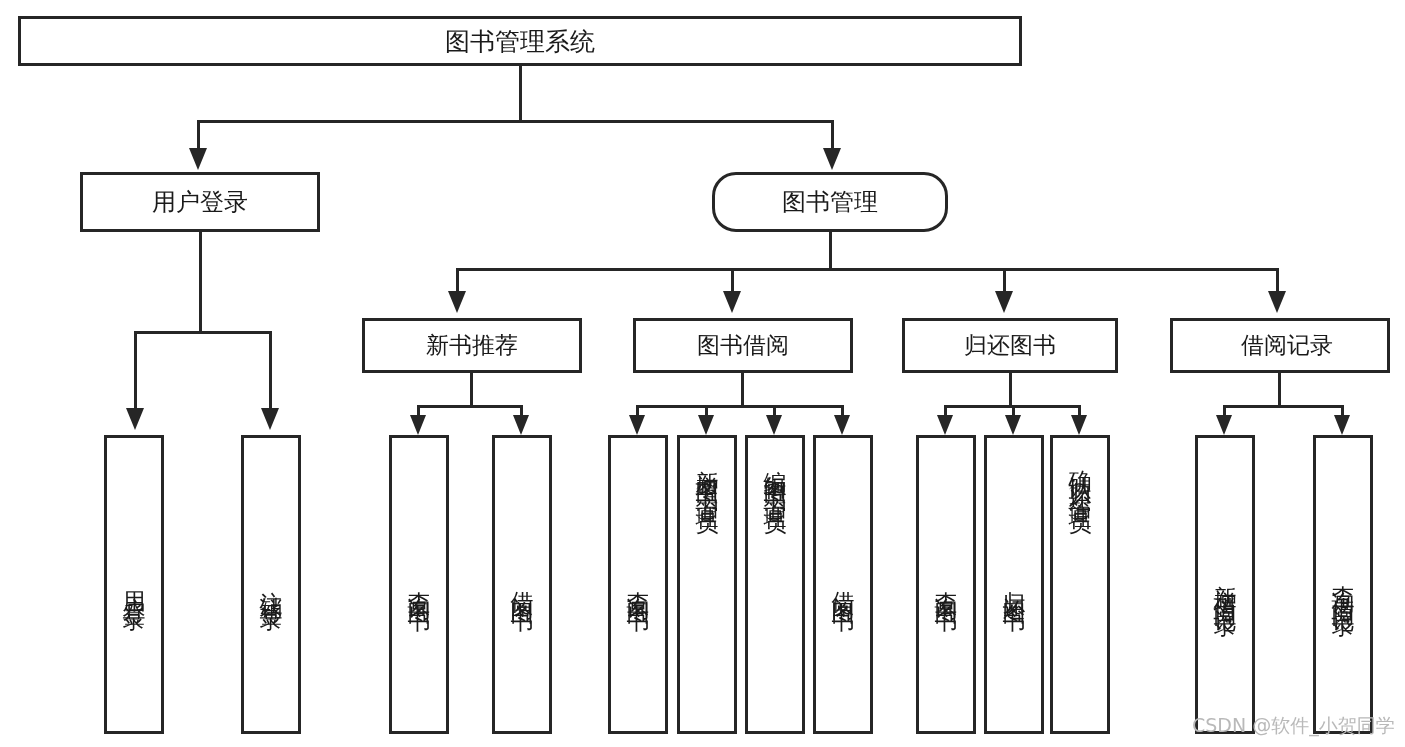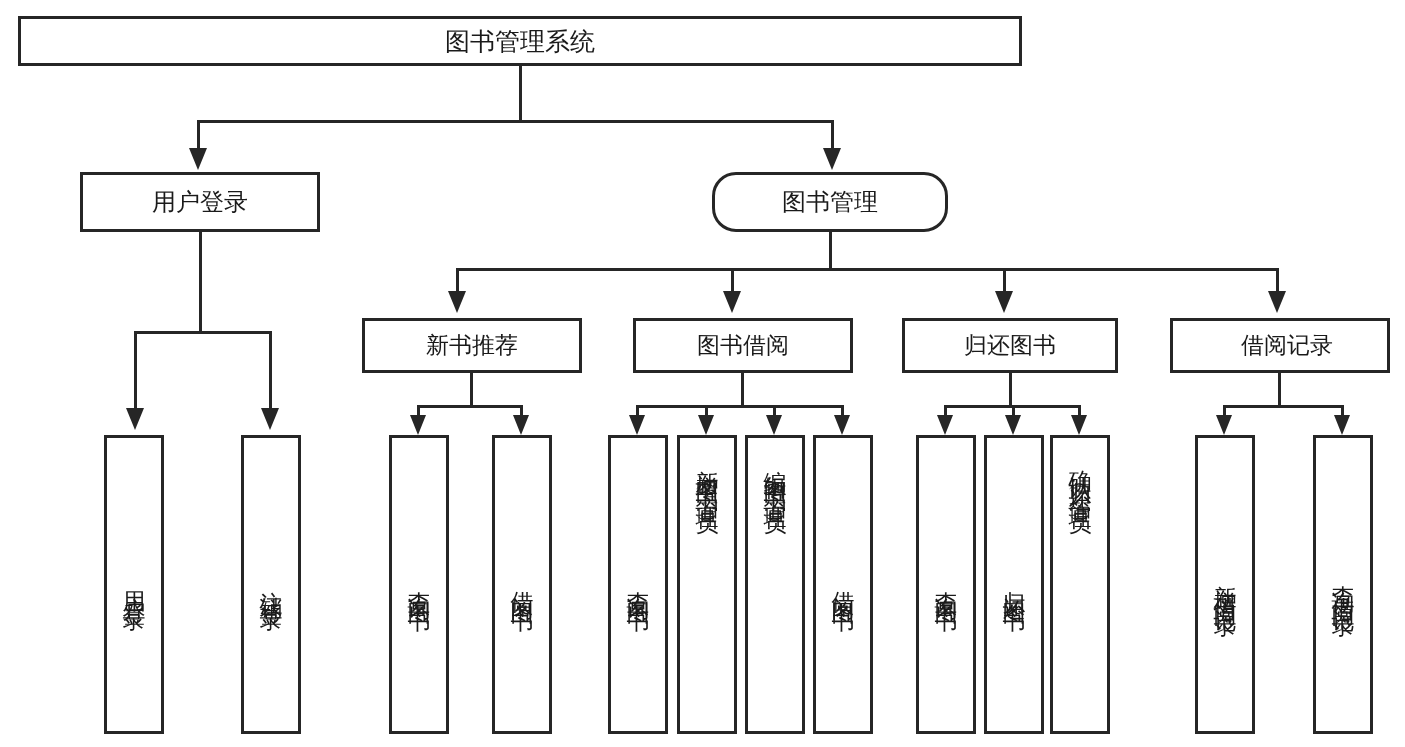--- a/index.html
+++ b/index.html
@@ -209,14 +209,15 @@
     <span class="vtext">确认归还（管理员）</span>
   </div>
 
   <div class="node leaf mid" style="left:1195px; top:435px; width:60px; height:299px;">
     <span class="vtext">新增借阅记录</span>
   </div>
   <div class="node leaf mid" style="left:1313px; top:435px; width:60px; height:299px;">
     <span class="vtext">查询借阅记录</span>
   </div>
 
+  <div class="watermark" style="left:1192px; top:713px;">CSDN @软件_小贺同学</div>
 
 </div>
 
 </body></html>

